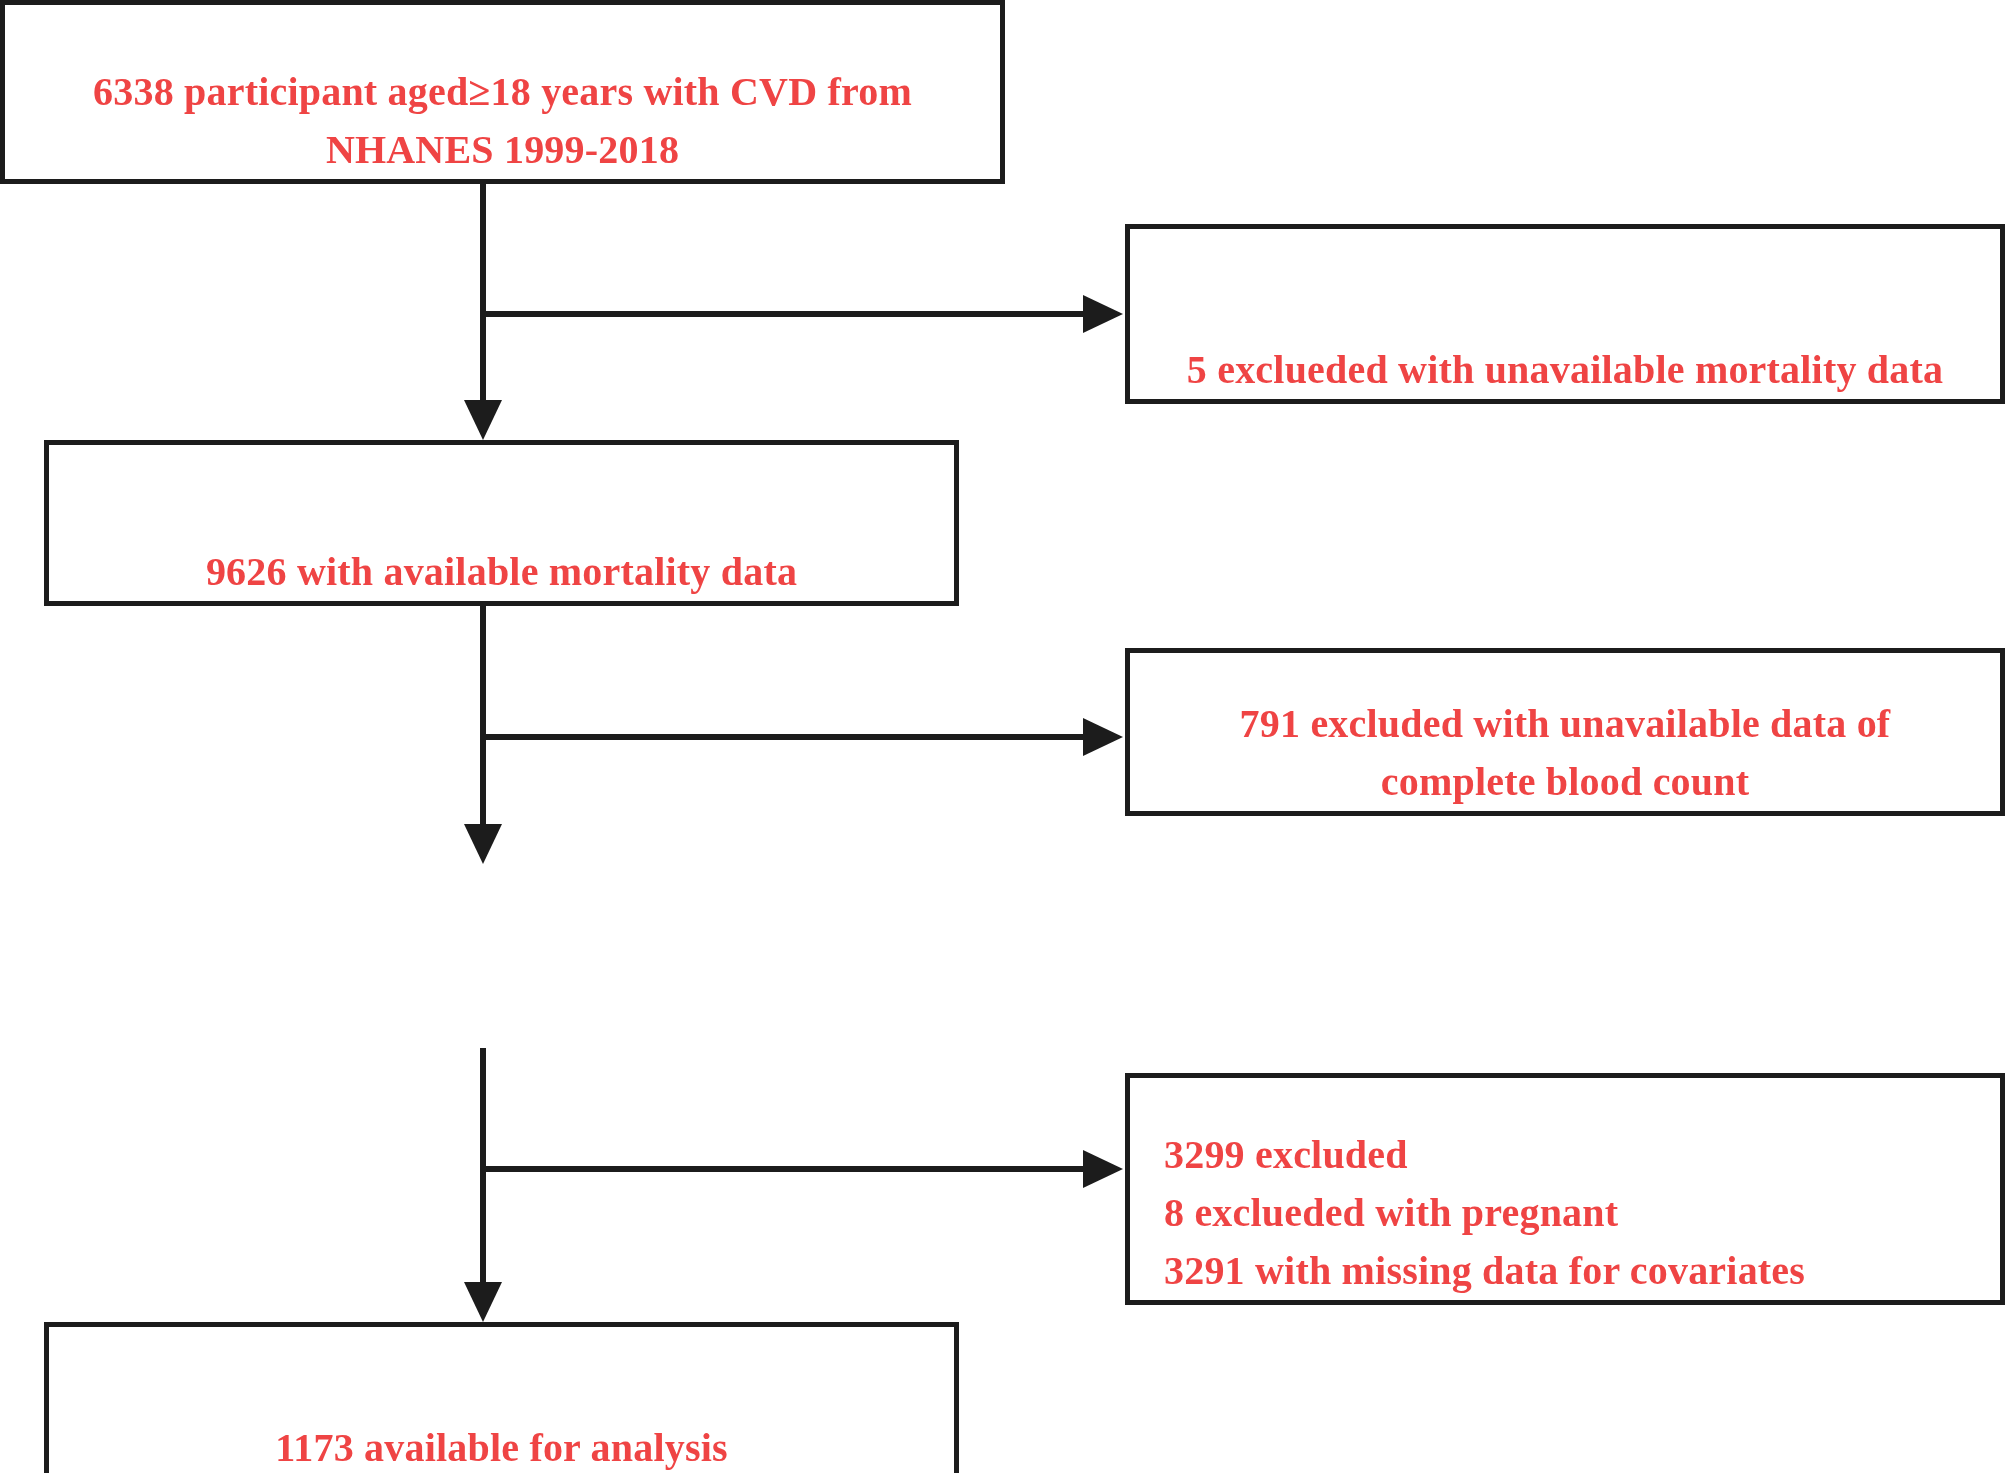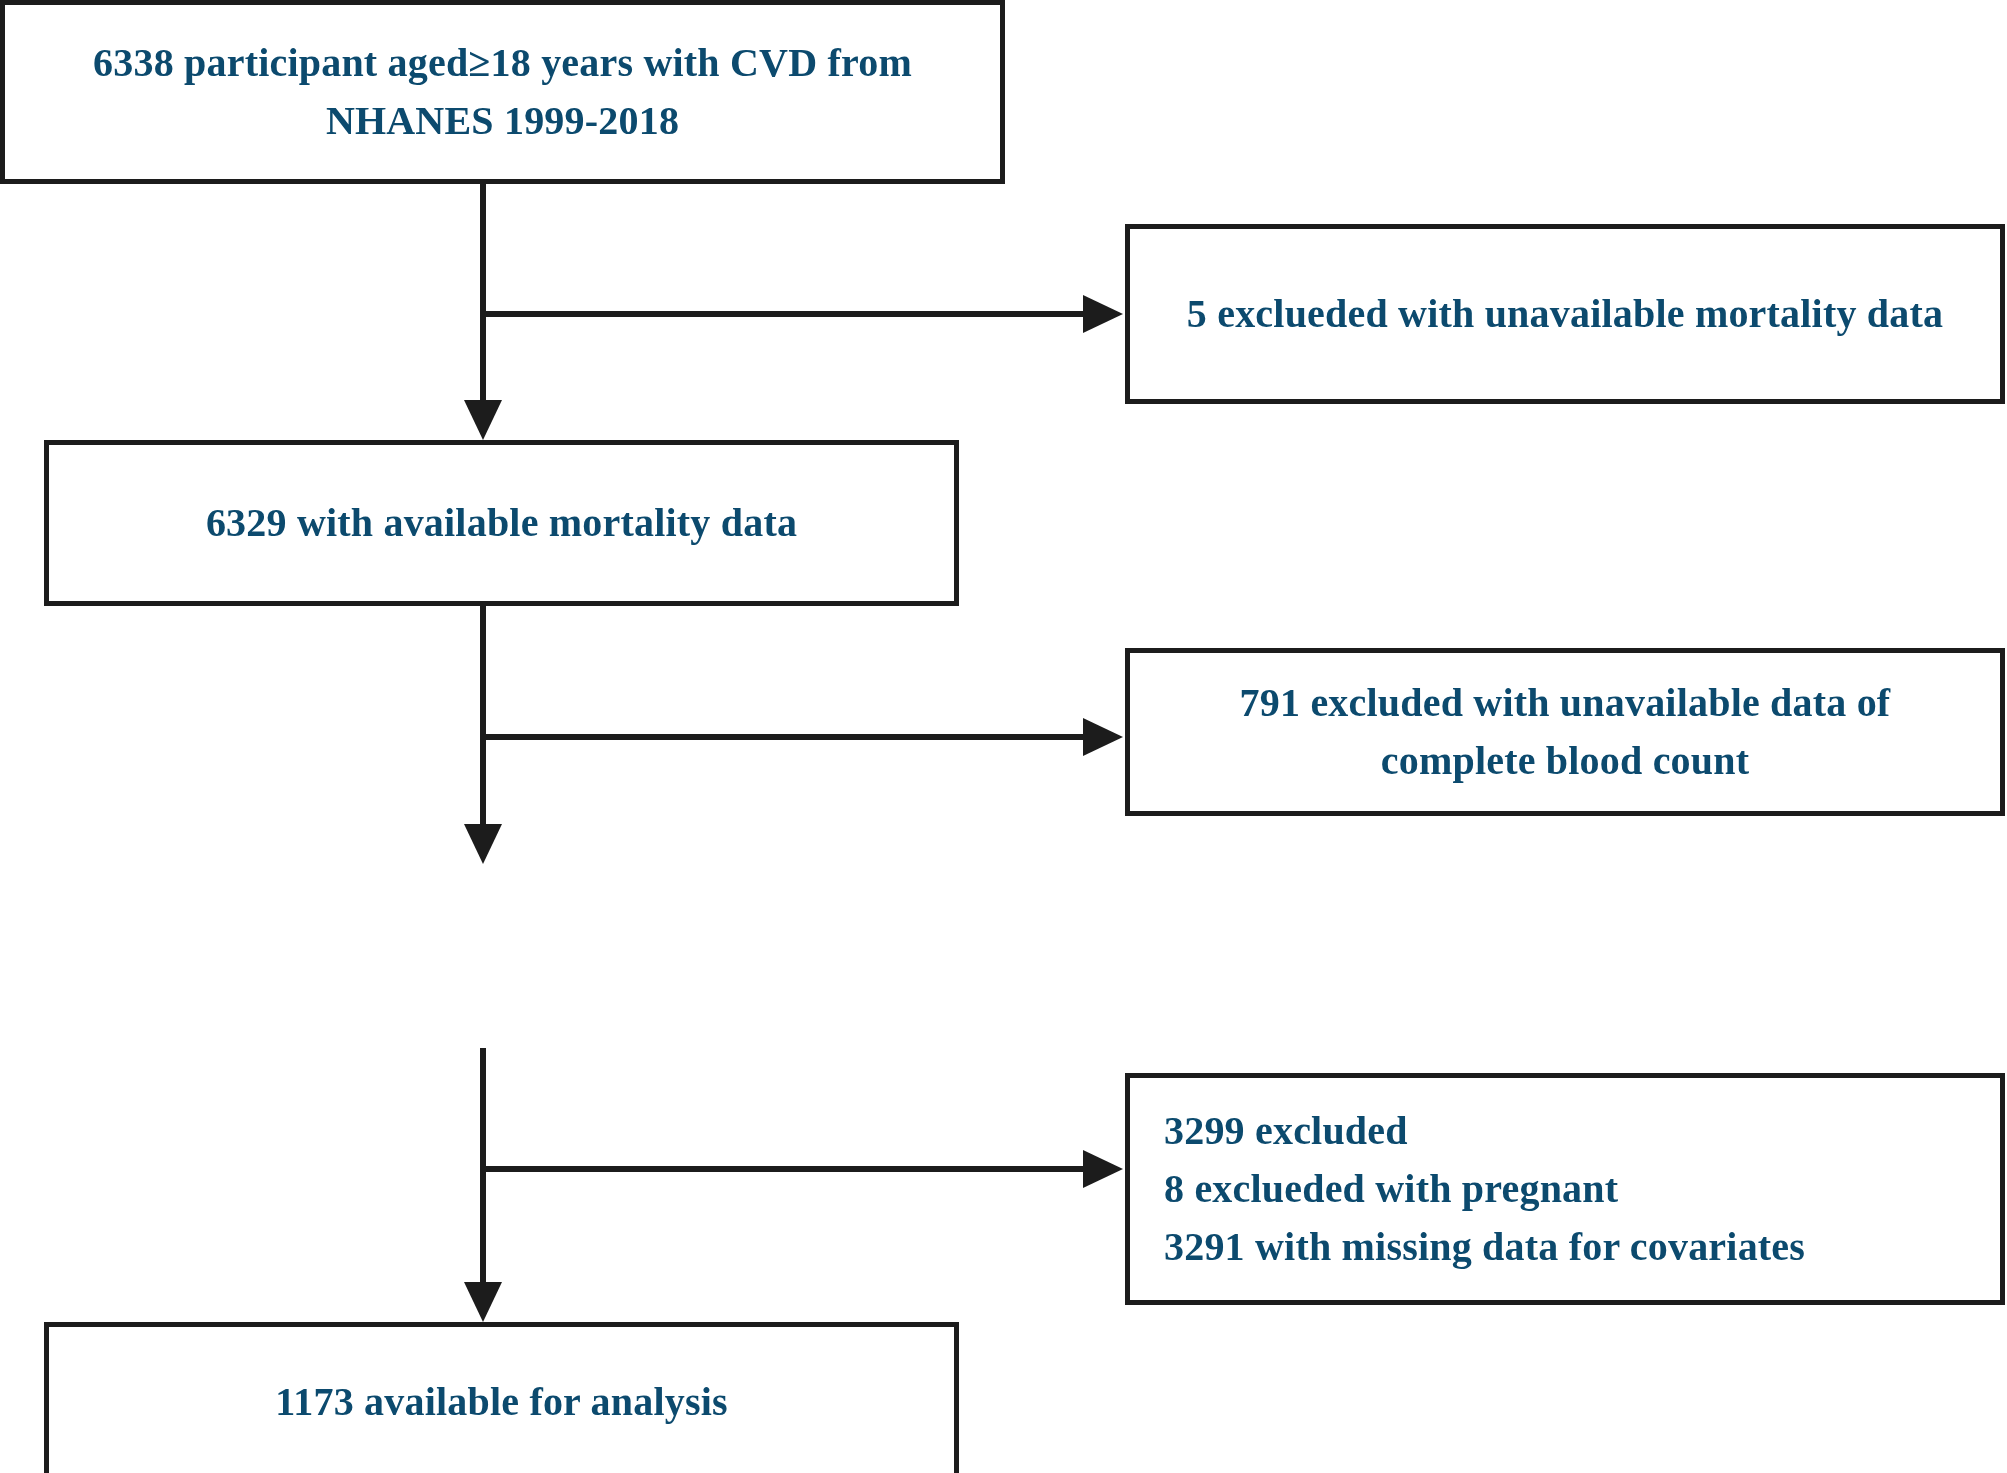--- a/index.html
+++ b/index.html
@@ -14,23 +14,23 @@
     background: #ffffff;
     overflow: hidden;
     font-family: "Liberation Serif", "DejaVu Serif", serif;
   }
   .node {
     position: absolute;
     box-sizing: border-box;
     border: 5px solid #1c1c1c;
     background: #ffffff;
     display: flex;
-    align-items: center;
+    align-items: flex-end;
     justify-content: center;
-    color: #0c4a6e;
+    color: #ef4444;
     font-weight: bold;
     font-size: 40px;
     line-height: 1.45;
     text-align: center;
     letter-spacing: 0.2px;
   }
   .node .txt { display: block; white-space: pre-line; }
   .node.left-align {
     justify-content: flex-start;
     text-align: left;
@@ -70,21 +70,21 @@
 <body>
 
 <div id="canvas">
 
   <div class="node" style="left:0px; top:0px; width:1005px; height:184px;">
     <span class="txt">6338 participant aged≥18 years with CVD from
 NHANES 1999-2018</span>
   </div>
 
   <div class="node" style="left:44px; top:440px; width:915px; height:166px;">
-    <span class="txt">6329 with available mortality  data</span>
+    <span class="txt">9626 with available mortality  data</span>
   </div>
 
 
   <div class="node" style="left:44px; top:1322px; width:915px; height:160px;">
     <span class="txt">1173 available for analysis</span>
   </div>
 
   <div class="node" style="left:1125px; top:224px; width:880px; height:180px;">
     <span class="txt">5 exclueded with unavailable mortality  data</span>
   </div>

